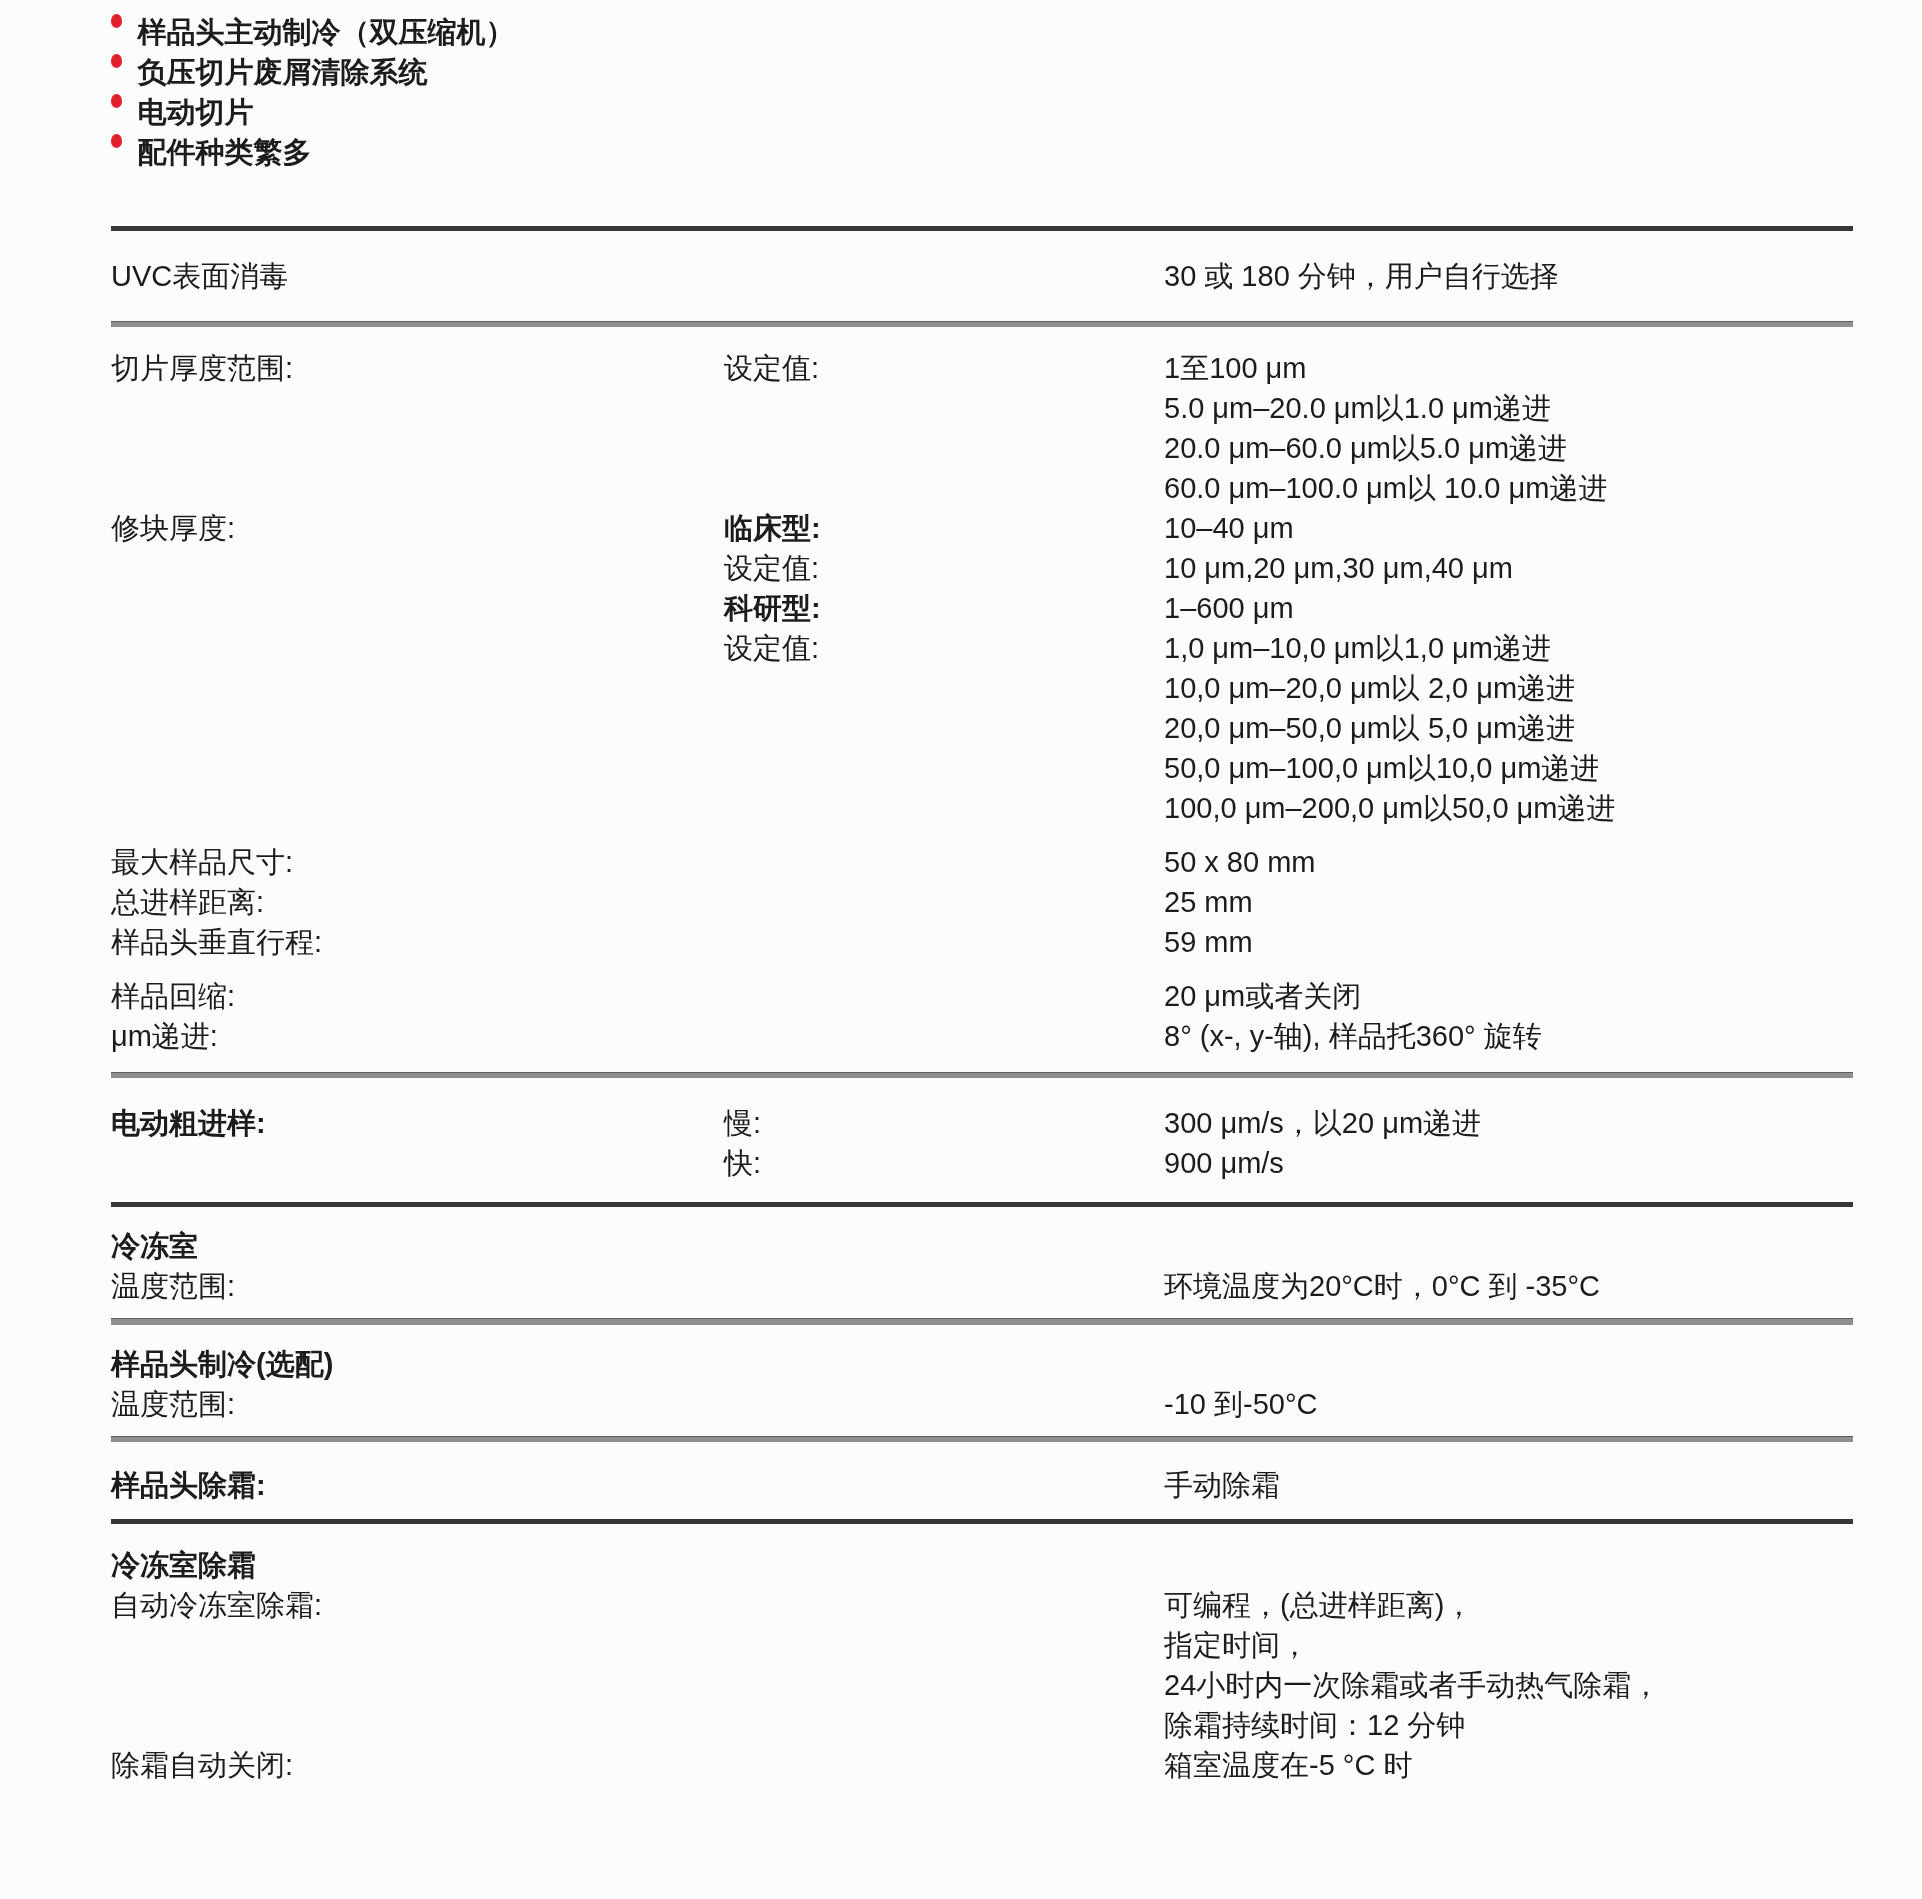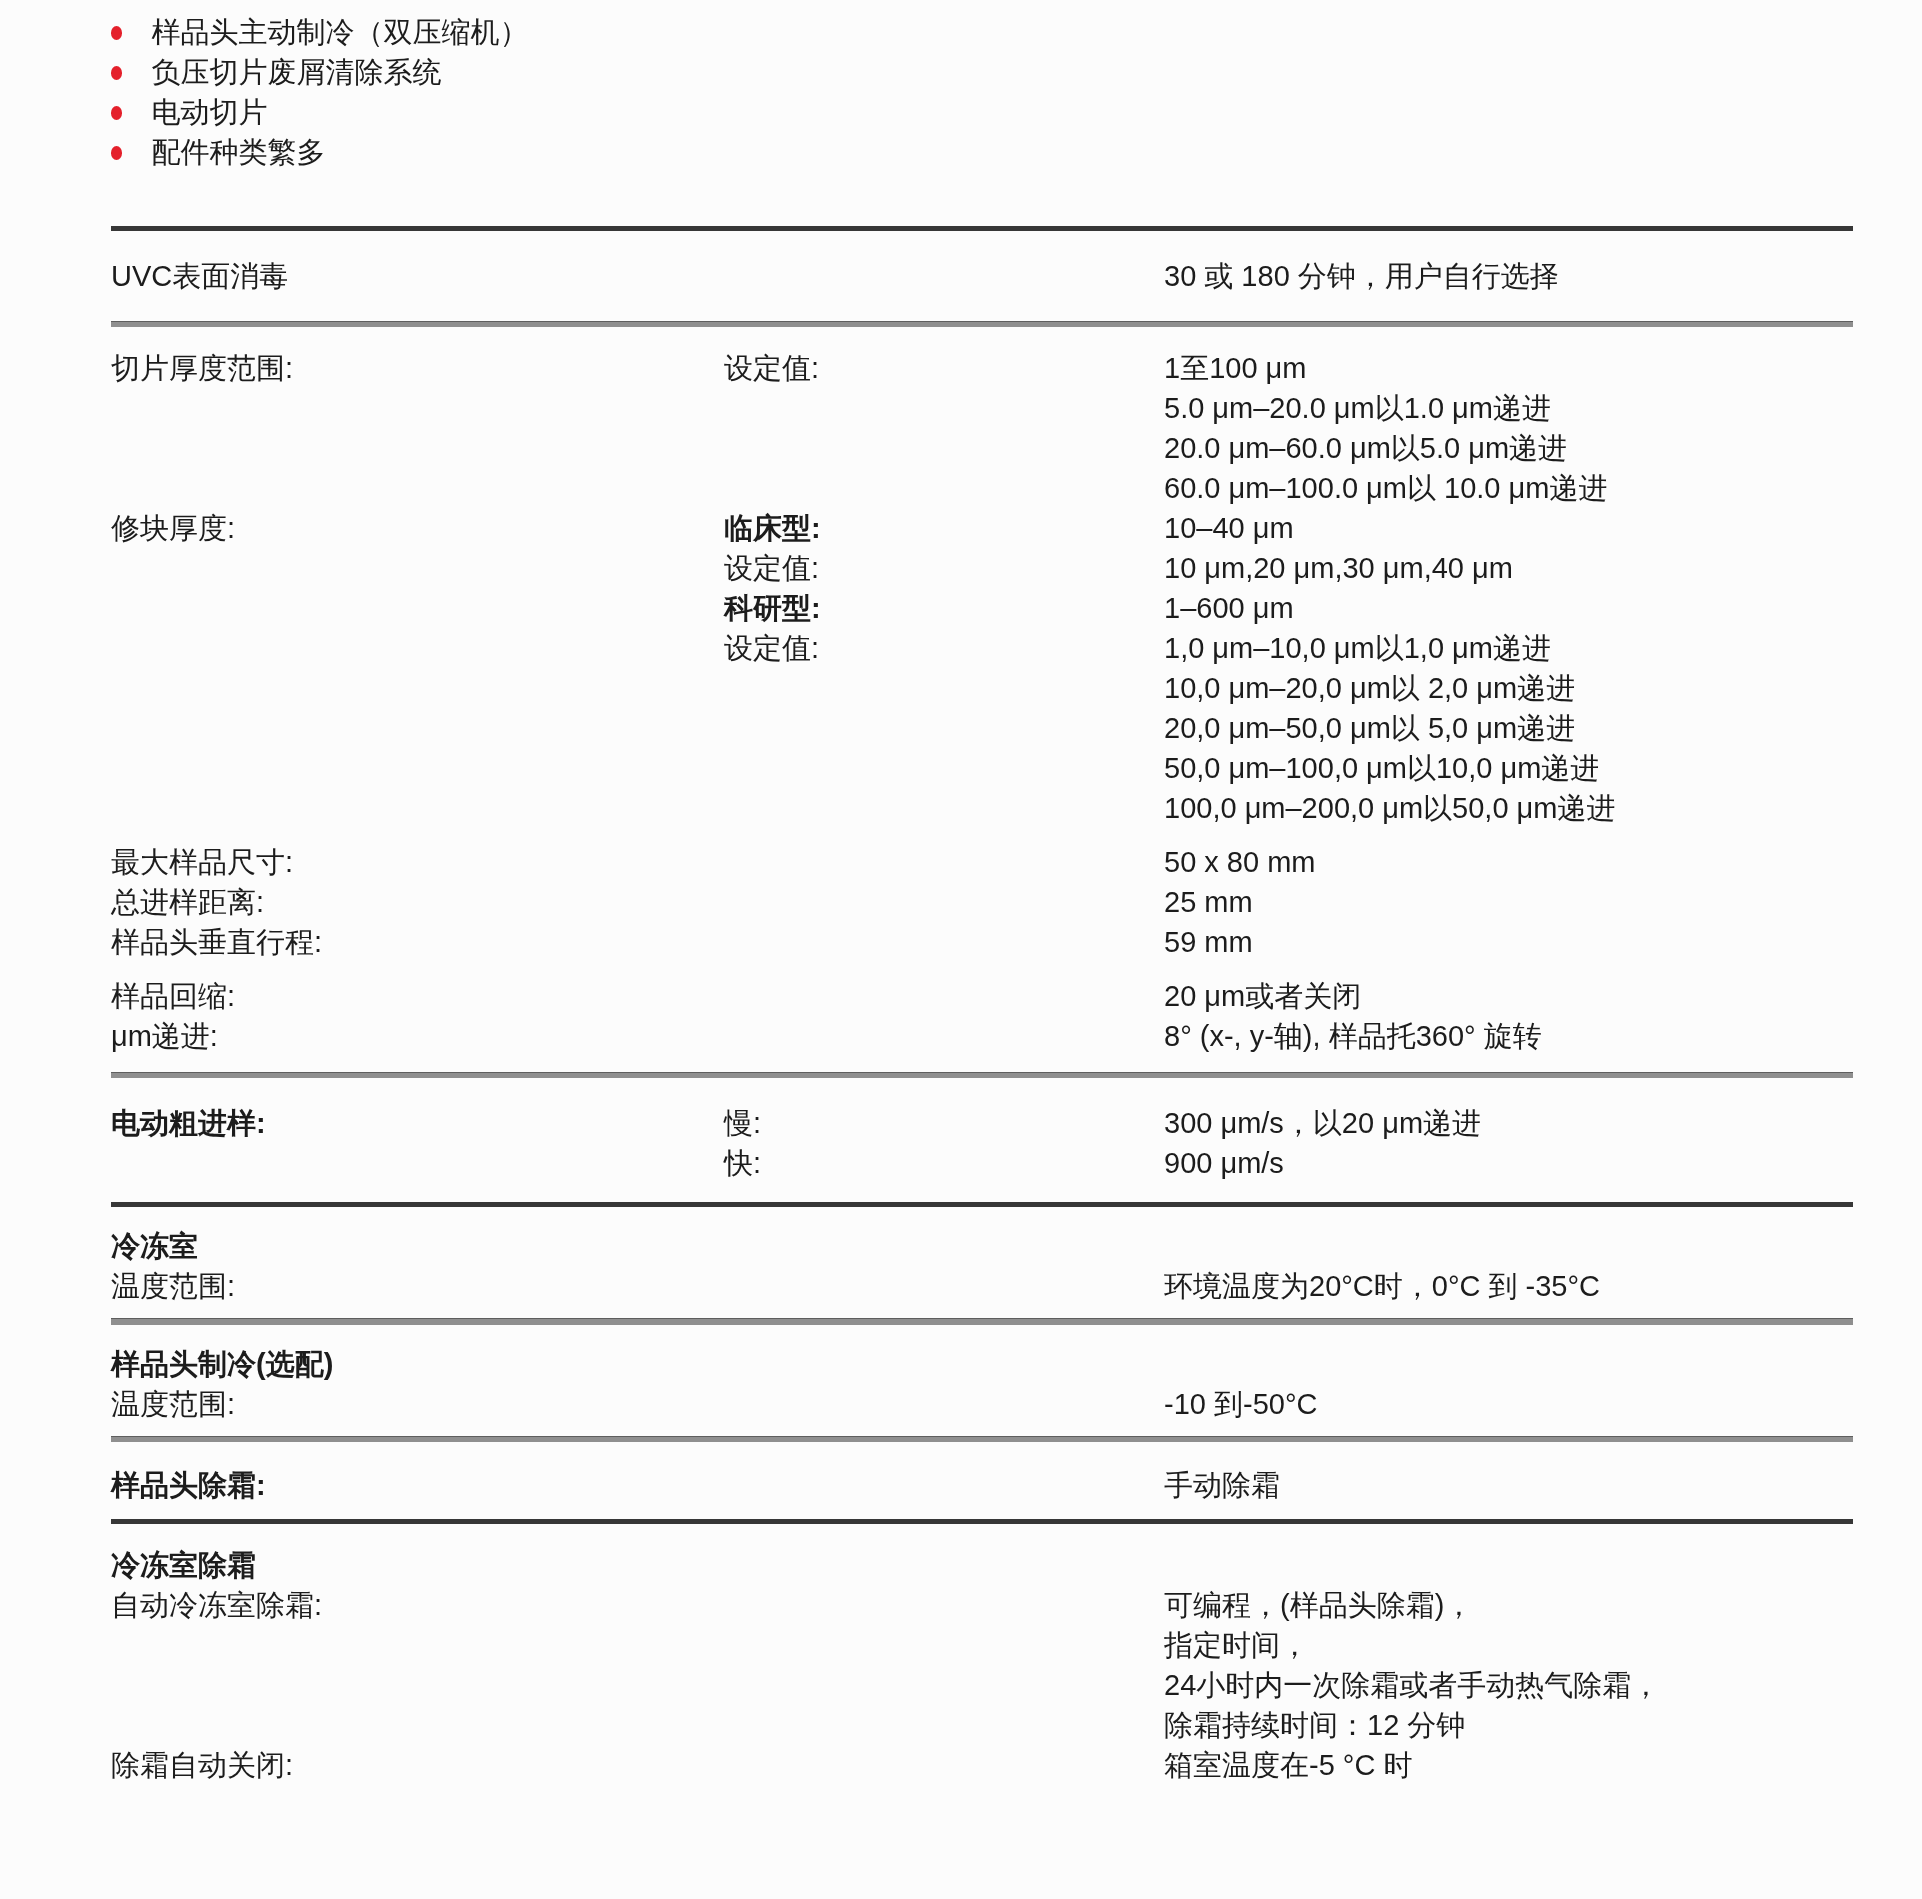--- a/index.html
+++ b/index.html
@@ -14,23 +14,24 @@
     overflow: hidden;
   }
   
   .features {
     list-style: none;
     margin: 0;
     padding: 12.3px 0 0 111px;
   }
   .features li {
     display: flex;
-    align-items: center;
+    align-items: flex-start;
     line-height: 40px;
-    gap: 29px;
+    gap: 15px;
+    font-weight: bold;
   }
   .features .dot {
     flex: 0 0 auto;
     width: 11.4px;
     height: 14px;
     border-radius: 50%;
     margin-top: 1.8px;
   }
   
   .rule {
@@ -222,21 +223,21 @@
           <div data-name="spec-mid-label"></div>
           <div data-name="spec-value">手动除霜</div>
         </div>
       </div>
       <div class="rule dark" data-name="section-divider"></div>
       <div class="section" data-name="section-chamber-defrost">
         <h3 data-name="section-header">冷冻室除霜</h3>
         <div class="row" data-name="spec-row">
           <div data-name="spec-label">自动冷冻室除霜:</div>
           <div data-name="spec-mid-label"></div>
-          <div data-name="spec-value">可编程，(样品头除霜)，</div>
+          <div data-name="spec-value">可编程，(总进样距离)，</div>
         </div>
         <div class="row" data-name="spec-row">
           <div data-name="spec-label"></div>
           <div data-name="spec-mid-label"></div>
           <div data-name="spec-value">指定时间，</div>
         </div>
         <div class="row" data-name="spec-row">
           <div data-name="spec-label"></div>
           <div data-name="spec-mid-label"></div>
           <div data-name="spec-value">24小时内一次除霜或者手动热气除霜，</div>

